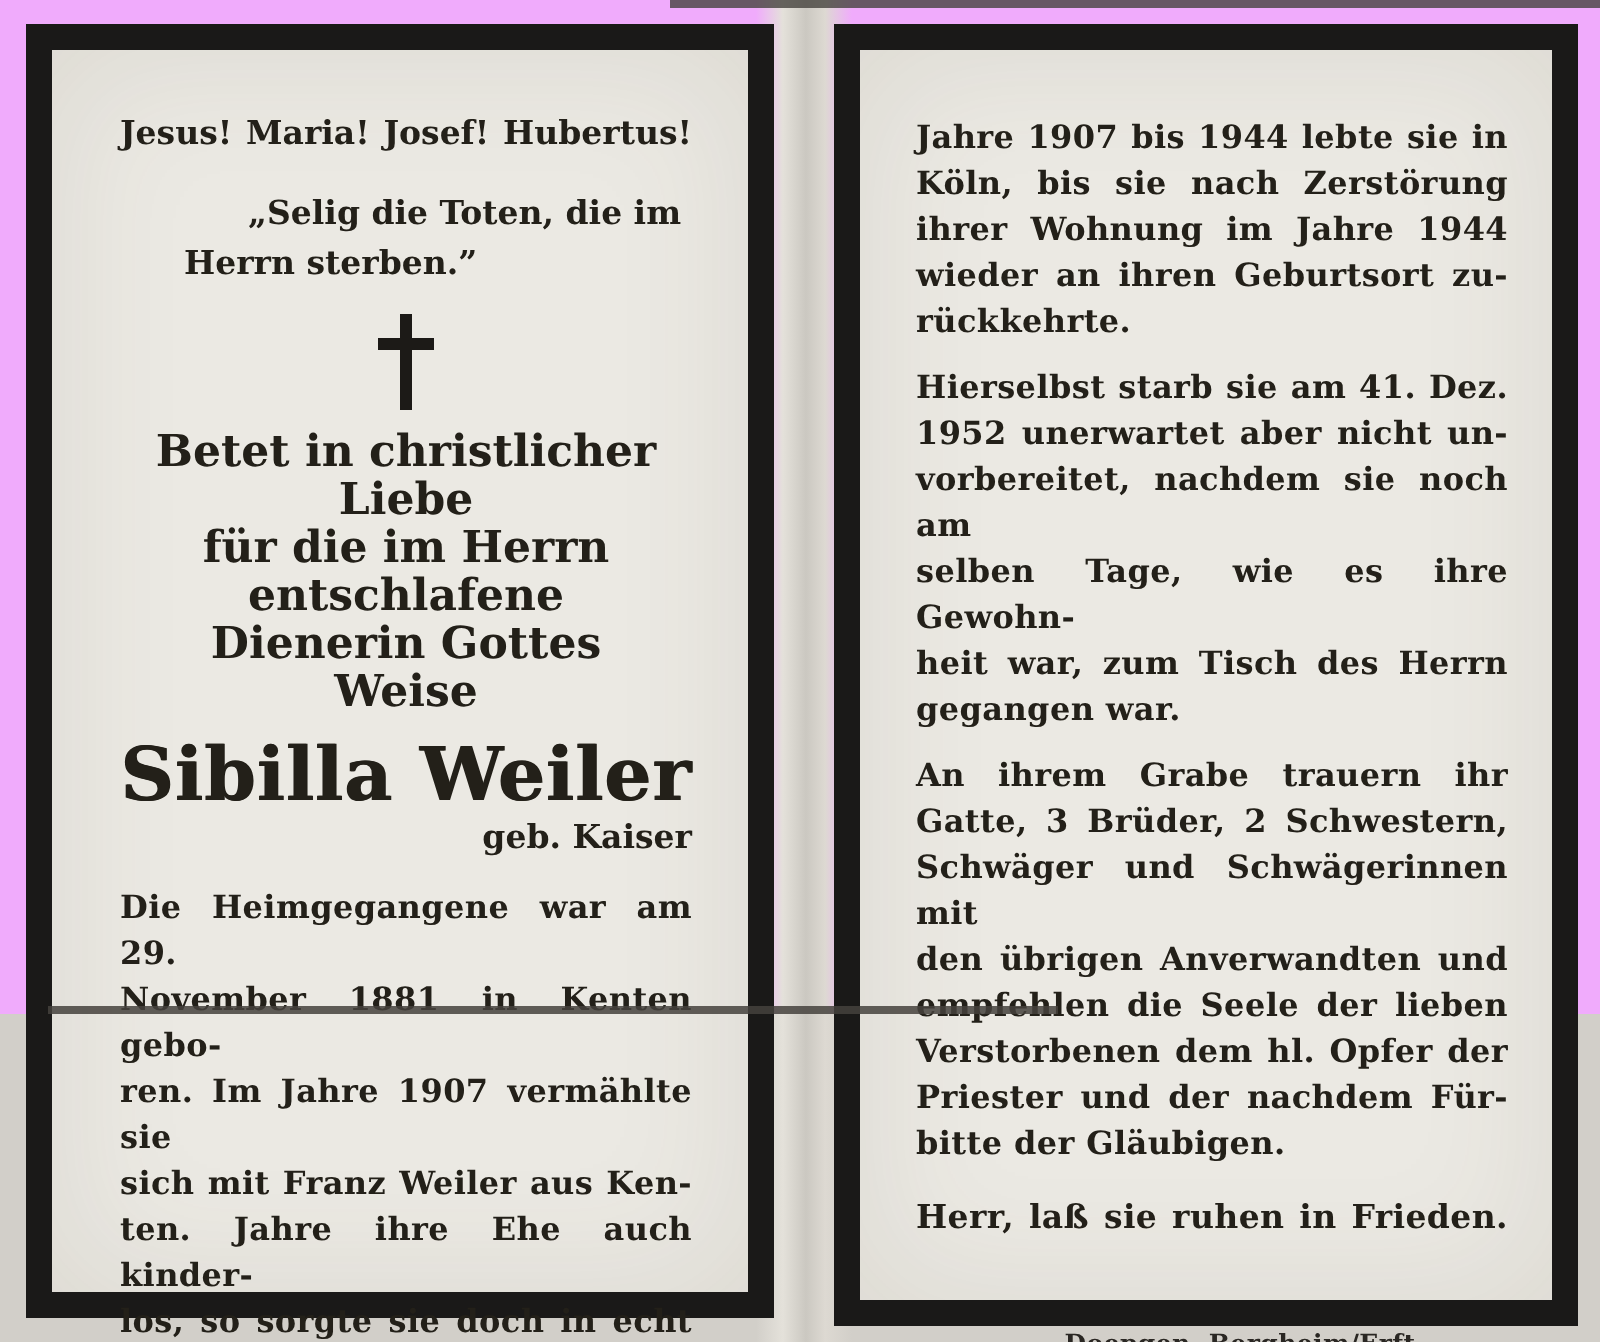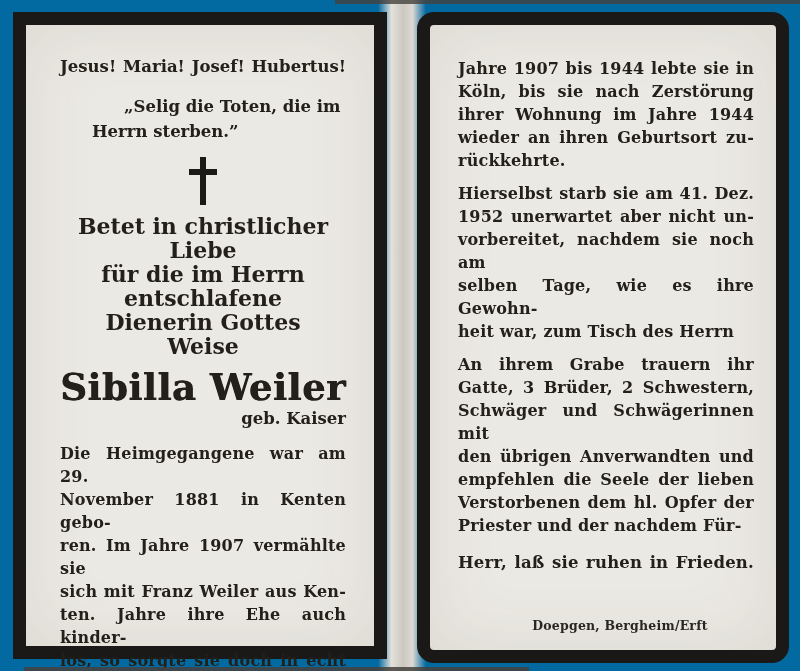--- a/index.html
+++ b/index.html
@@ -6,22 +6,22 @@
     margin: 0; padding: 0;
     width: 800px; height: 671px;
     background: #d2cfc9;
     font-family: "DejaVu Serif", serif;
     font-weight: 700;
     color: #232019;
     overflow: hidden;
   }
   .scan {
     position: relative;
-    width: 800px; height: 671px;
-    background: #0369a1;
+    width: 800px; height: 507px;
+    background: #f0abfc;
   }
   
   .fold {
     position: absolute; left: 378px; top: 0;
     width: 48px; height: 671px;
     background: linear-gradient(90deg,
       rgba(0,0,0,0) 0%, #e4e1da 28%, #cbc8c1 52%, #ddd9d2 72%, rgba(0,0,0,0) 100%);
   }
   
   .edge { position: absolute; background: #45423d; }
@@ -29,21 +29,21 @@
   .edge-bottom { bottom: 0; left: 24px; width: 505px; height: 4px; opacity: .85; }
 
   .page {
     position: absolute; top: 12px;
     box-sizing: border-box;
     border: 13px solid #1a1918;
     background: #ebe9e3;
     box-shadow: inset 0 0 70px rgba(90, 80, 55, 0.10);
   }
   .page-left  { left: 13px;  width: 374px; height: 647px; }
-  .page-right { left: 417px; width: 372px; height: 651px; border-radius: 17px; }
+  .page-right { left: 417px; width: 372px; height: 651px; }
 
   .page-inner { position: relative; height: 100%; box-sizing: border-box; }
   .page-left  .page-inner { padding: 30px 28px 0 34px; }
   .page-right .page-inner { padding: 32px 22px 0 28px; }
 
   .txt { font-size: 16px; line-height: 23px; letter-spacing: .2px; }
 
   
   .justify-lines .tline { text-align: justify; text-align-last: justify; }
   .justify-lines[data-last="left"] .tline:last-child { text-align-last: left; }
@@ -156,30 +156,32 @@
           <div class="tline">wieder an ihren Geburtsort zu-</div>
           <div class="tline">rückkehrte.</div>
         </div>
 
       <div class="para txt justify-lines" data-last="left">
           <div class="tline">Hierselbst starb sie am 41. Dez.</div>
           <div class="tline">1952 unerwartet aber nicht un-</div>
           <div class="tline">vorbereitet, nachdem sie noch am</div>
           <div class="tline">selben Tage, wie es ihre Gewohn-</div>
           <div class="tline">heit war, zum Tisch des Herrn</div>
+          <div class="tline">gegangen war.</div>
         </div>
 
       <div class="para txt justify-lines" data-last="left">
           <div class="tline">An ihrem Grabe trauern ihr</div>
           <div class="tline">Gatte, 3 Brüder, 2 Schwestern,</div>
           <div class="tline">Schwäger und Schwägerinnen mit</div>
           <div class="tline">den übrigen Anverwandten und</div>
           <div class="tline">empfehlen die Seele der lieben</div>
           <div class="tline">Verstorbenen dem hl. Opfer der</div>
           <div class="tline">Priester und der nachdem Für-</div>
+          <div class="tline">bitte der Gläubigen.</div>
         </div>
 
       <div class="closing jfull">Herr, laß sie ruhen in Frieden.</div>
 
       <div class="credit">Doepgen, Bergheim/Erft</div>
 
     </div>
   </div>
 
   <div class="edge edge-top"></div>

